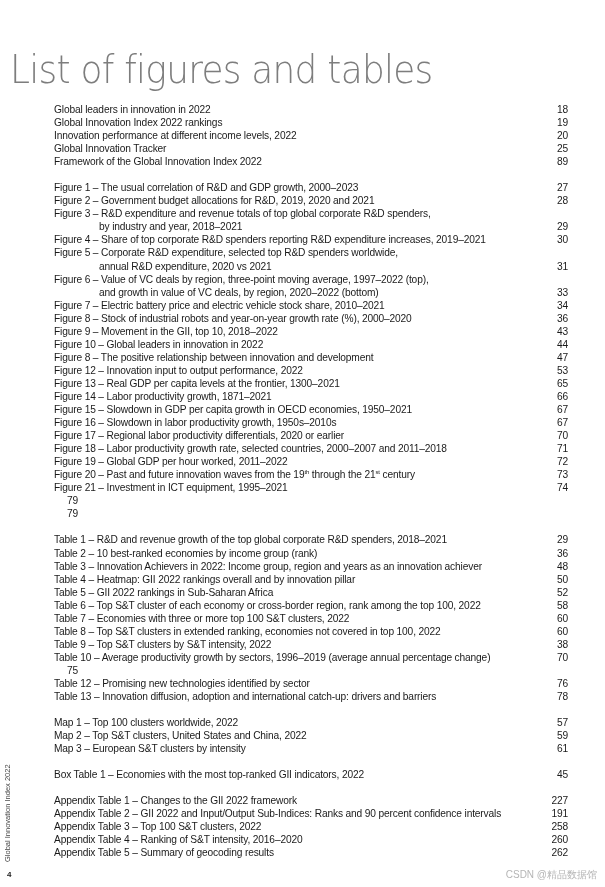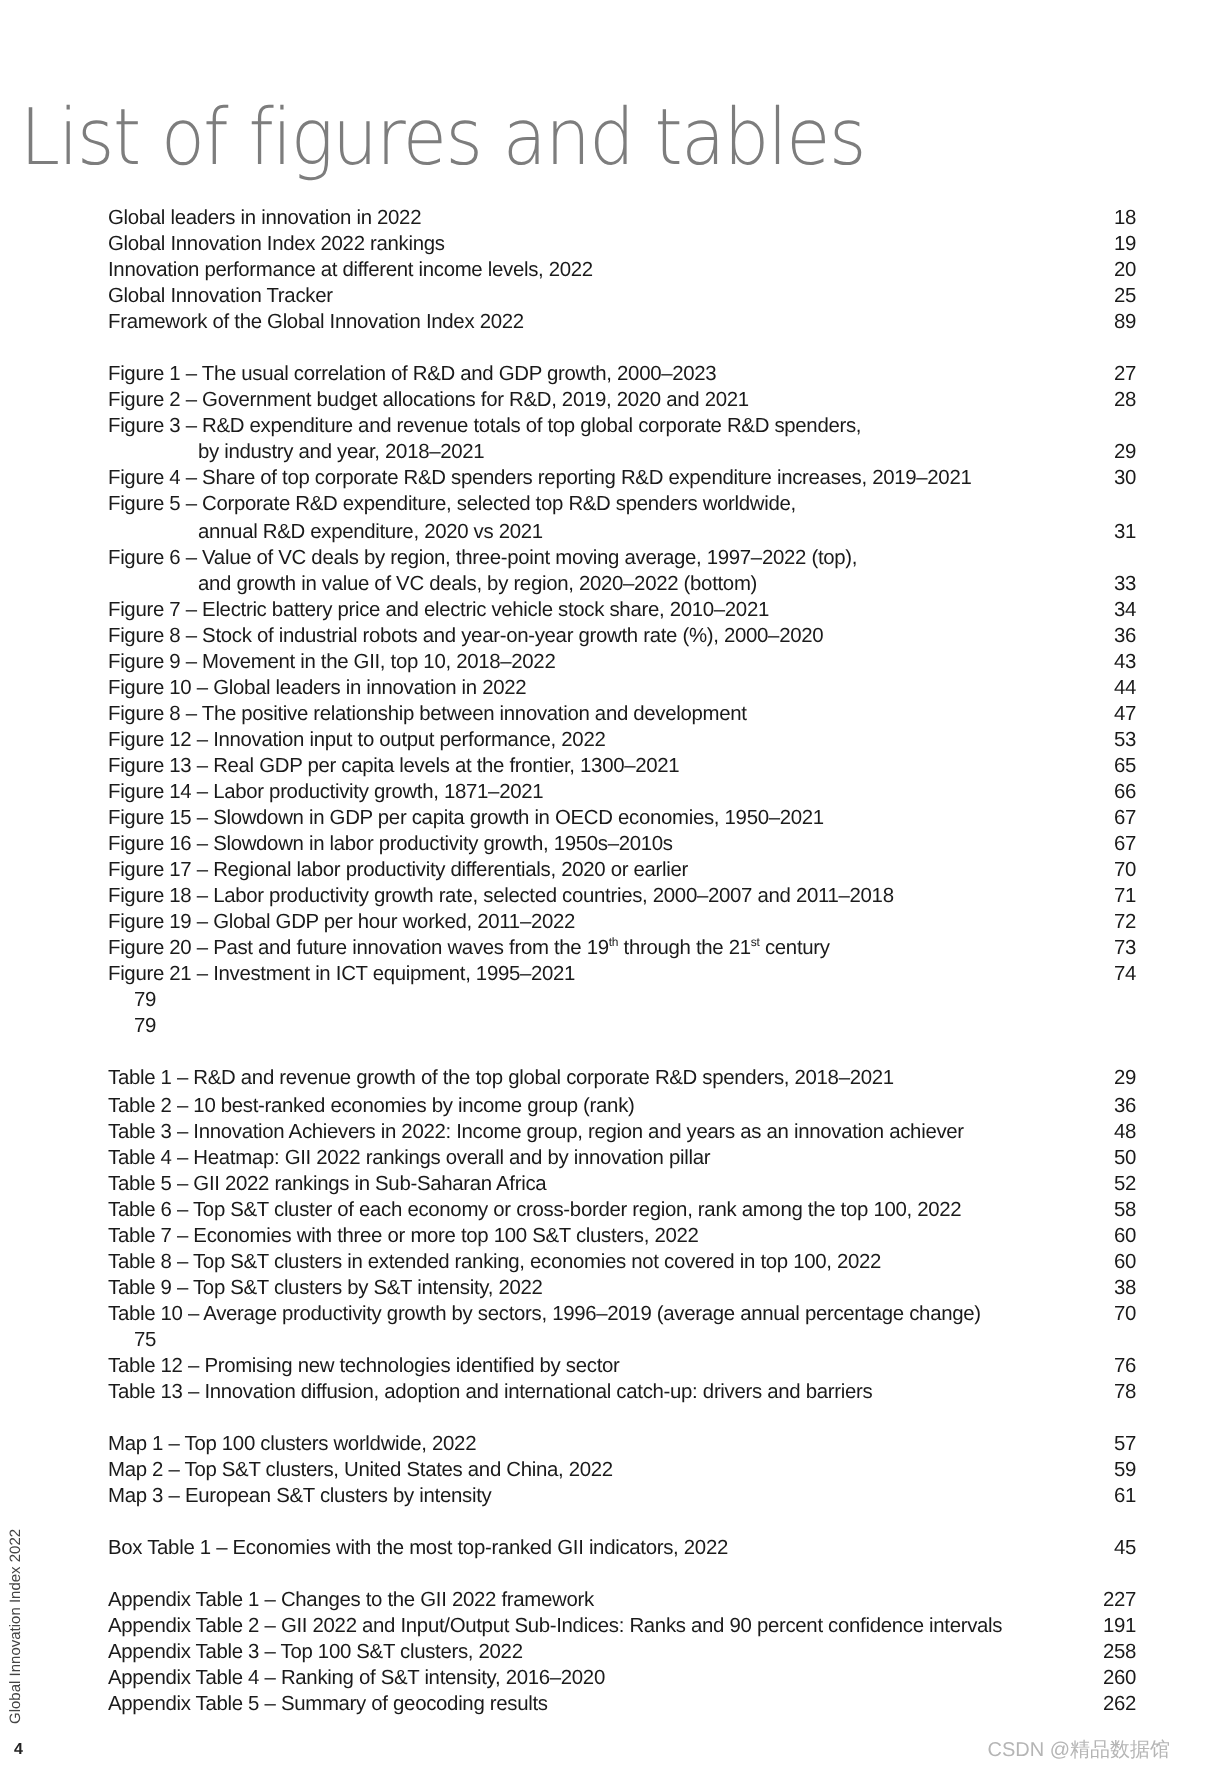--- a/index.html
+++ b/index.html
@@ -77,21 +77,21 @@
     .page-number {
       position: absolute;
       left: 7px;
       top: 870px;
       font-size: 8px;
       font-weight: bold;
       color: #222;
     }
     .watermark {
       position: absolute;
-      right: 20px;
+      right: 8px;
       top: 868px;
       font-size: 10px;
       color: #b5b5b5;
       white-space: nowrap;
       text-align: right;
     }
   </style>
 </head>
 <body>
 

